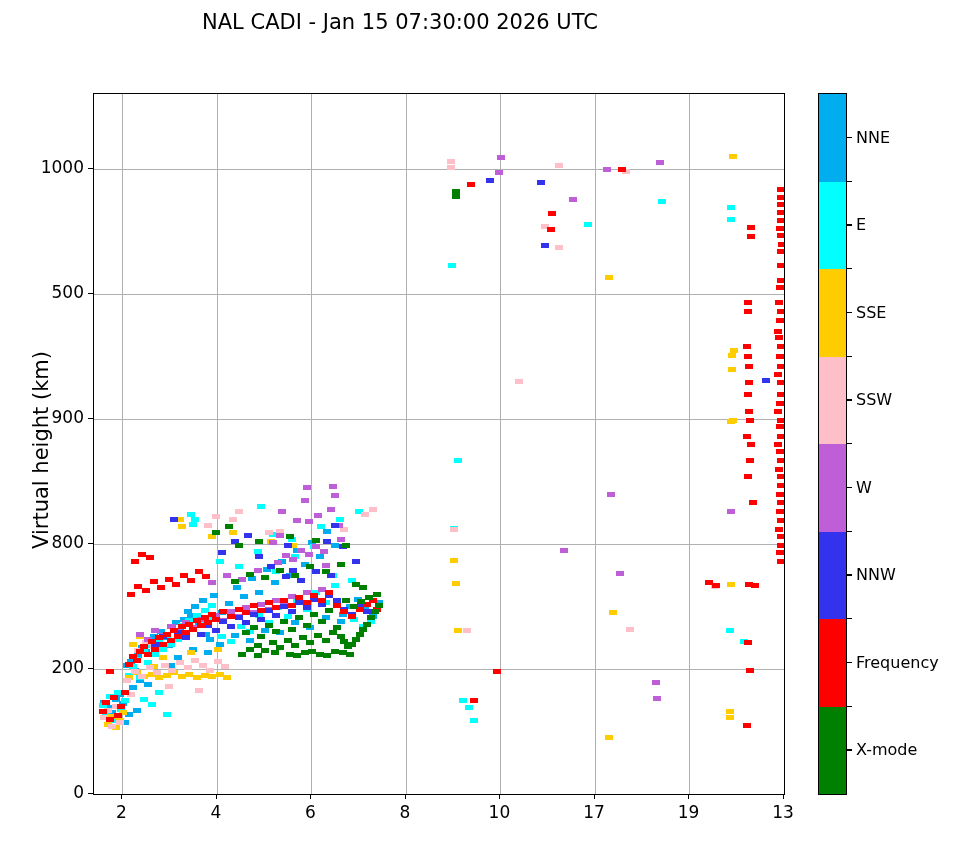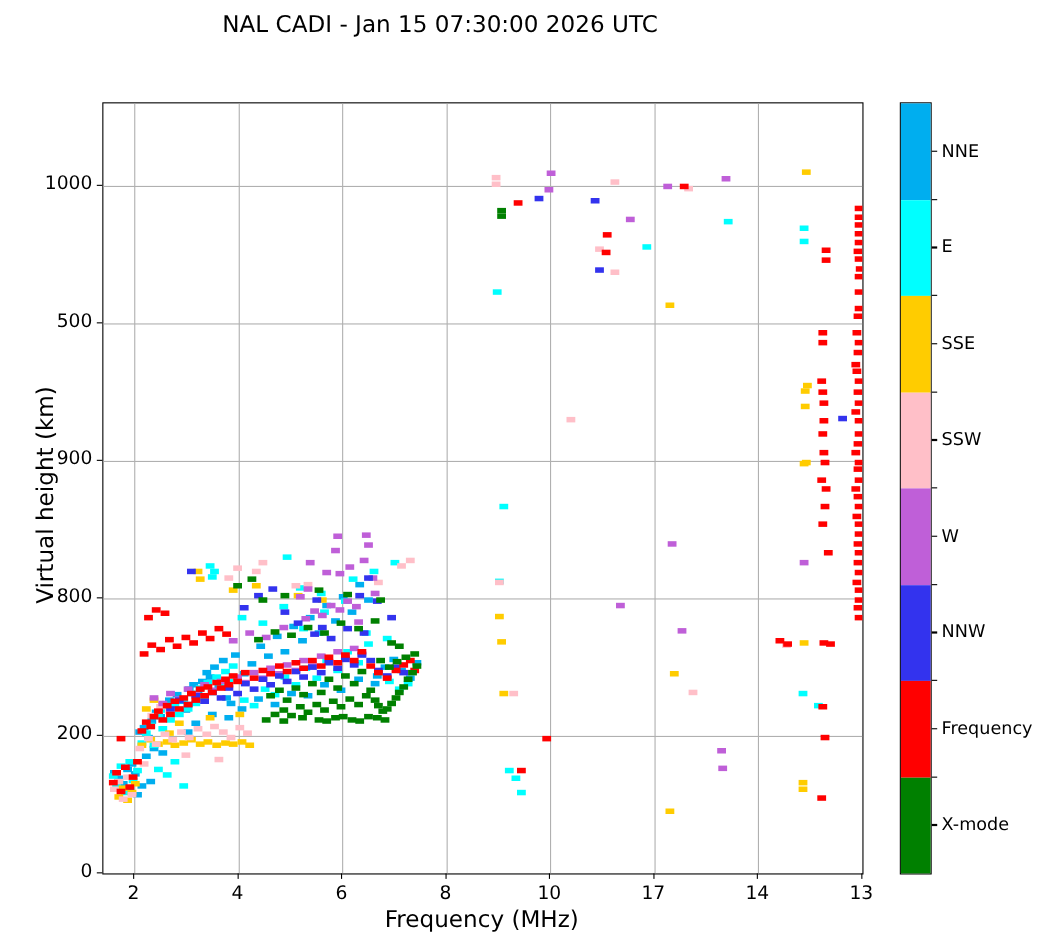--- a/index.html
+++ b/index.html
@@ -740,38 +740,37 @@
       <div class="ticklabel-x" style="left: 185.877px;">4</div>
       <div class="tick-x" style="left: 310.397px;"></div>
       <div class="ticklabel-x" style="left: 280.397px;">6</div>
       <div class="tick-x" style="left: 404.918px;"></div>
       <div class="ticklabel-x" style="left: 374.918px;">8</div>
       <div class="tick-x" style="left: 499.438px;"></div>
       <div class="ticklabel-x" style="left: 469.438px;">10</div>
       <div class="tick-x" style="left: 593.959px;"></div>
       <div class="ticklabel-x" style="left: 563.959px;">17</div>
       <div class="tick-x" style="left: 688.479px;"></div>
-      <div class="ticklabel-x" style="left: 658.479px;">14</div>
+      <div class="ticklabel-x" style="left: 658.479px;">19</div>
       <div class="tick-x" style="left: 783px;"></div>
       <div class="ticklabel-x" style="left: 753px;">13</div>
       <div class="tick-y" style="top: 793px;"></div>
       <div class="ticklabel-y" style="top: 782px;">0</div>
       <div class="tick-y" style="top: 668px;"></div>
       <div class="ticklabel-y" style="top: 657px;">200</div>
       <div class="tick-y" style="top: 543px;"></div>
       <div class="ticklabel-y" style="top: 532px;">800</div>
       <div class="tick-y" style="top: 418px;"></div>
       <div class="ticklabel-y" style="top: 407px;">900</div>
       <div class="tick-y" style="top: 293px;"></div>
       <div class="ticklabel-y" style="top: 282px;">500</div>
       <div class="tick-y" style="top: 168px;"></div>
       <div class="ticklabel-y" style="top: 157px;">1000</div>
     </div>
 
-  <div id="xlabel">Frequency (MHz)</div>
   <div id="ylabel">Virtual height (km)</div>
 
   <div id="colorbar">
       <div class="cb-seg" style="top: 0px; height: 87.5px; background: rgb(0, 174, 239);"></div>
       <div class="cb-seg" style="top: 87.5px; height: 87.5px; background: rgb(0, 255, 255);"></div>
       <div class="cb-seg" style="top: 175px; height: 87.5px; background: rgb(255, 204, 0);"></div>
       <div class="cb-seg" style="top: 262.5px; height: 87.5px; background: rgb(255, 191, 200);"></div>
       <div class="cb-seg" style="top: 350px; height: 87.5px; background: rgb(191, 95, 216);"></div>
       <div class="cb-seg" style="top: 437.5px; height: 87.5px; background: rgb(51, 51, 238);"></div>
       <div class="cb-seg" style="top: 525px; height: 87.5px; background: rgb(255, 0, 0);"></div>

